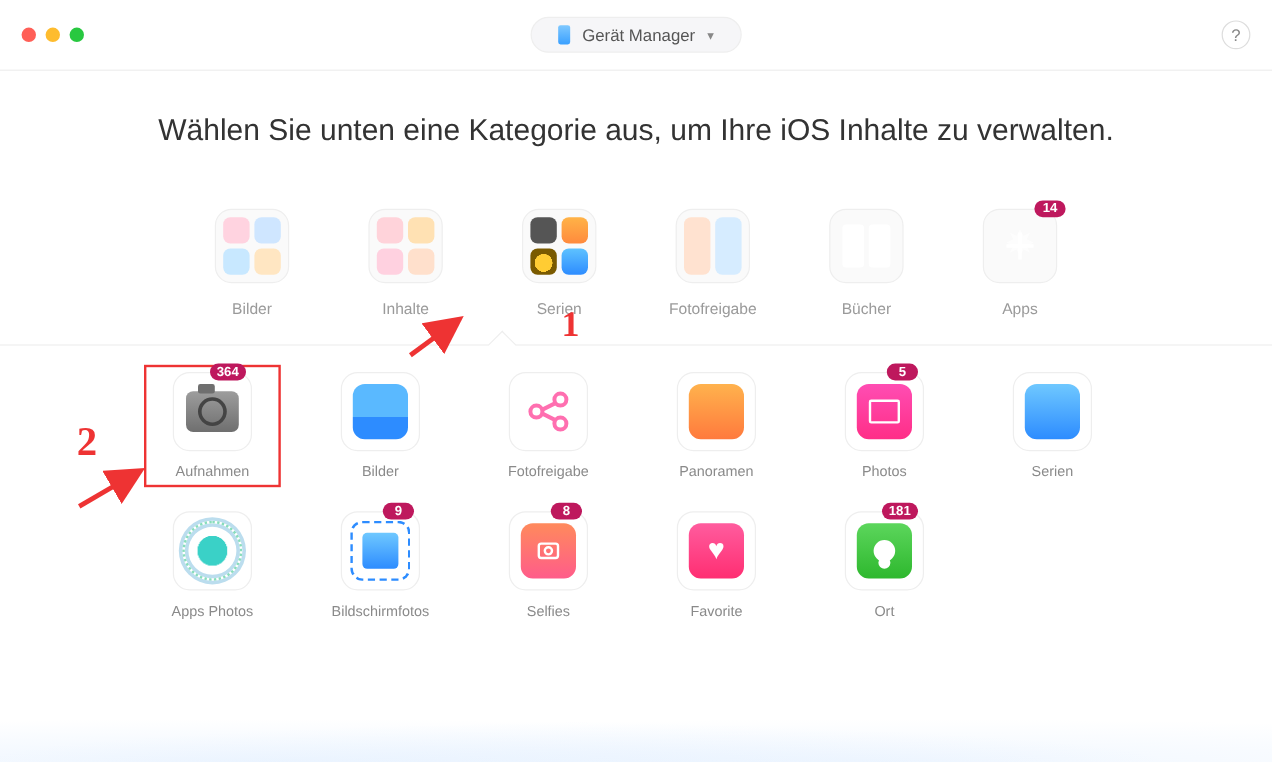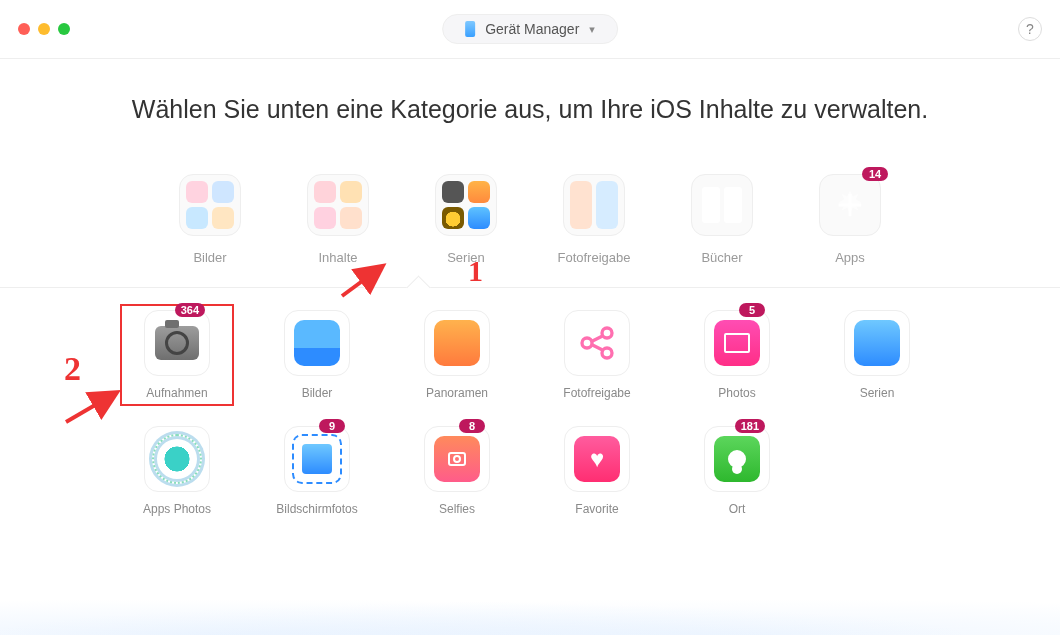--- a/index.html
+++ b/index.html
@@ -164,35 +164,35 @@
       </div>
     <div class="lbl">Aufnahmen</div>
   </div>
   <div class="item">
     <div class="sq">
         <div class="bilder"></div>
       </div>
     <div class="lbl">Bilder</div>
   </div>
   <div class="item">
-    <div class="sq">
-        <div class="pano"></div>
-      </div>
-    <div class="lbl">Panoramen</div>
-  </div>
-  <div class="item">
     <div class="sq share">
         <svg width="40" height="40" viewBox="0 0 24 24" fill="none" stroke="currentColor" stroke-width="2">
           <circle cx="6" cy="12" r="3"></circle>
           <circle cx="18" cy="6" r="3"></circle>
           <circle cx="18" cy="18" r="3"></circle>
           <path d="M9 11l6-3M9 13l6 3"></path>
         </svg>
       </div>
     <div class="lbl">Fotofreigabe</div>
+  </div>
+  <div class="item">
+    <div class="sq">
+        <div class="pano"></div>
+      </div>
+    <div class="lbl">Panoramen</div>
   </div>
   <div class="item">
     <div class="sq">
         <div class="alben"></div>
         <span class="badge">5</span>
       </div>
     <div class="lbl">Photos</div>
   </div>
   <div class="item">
     <div class="sq">

